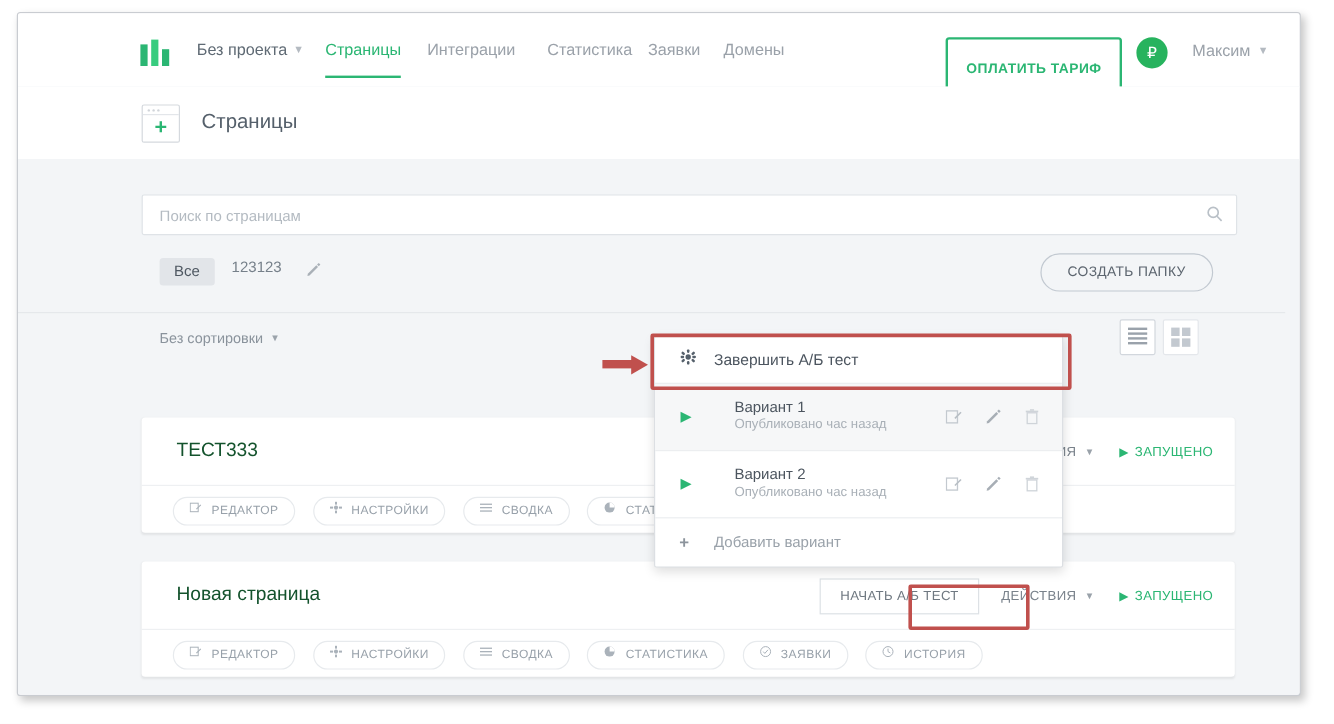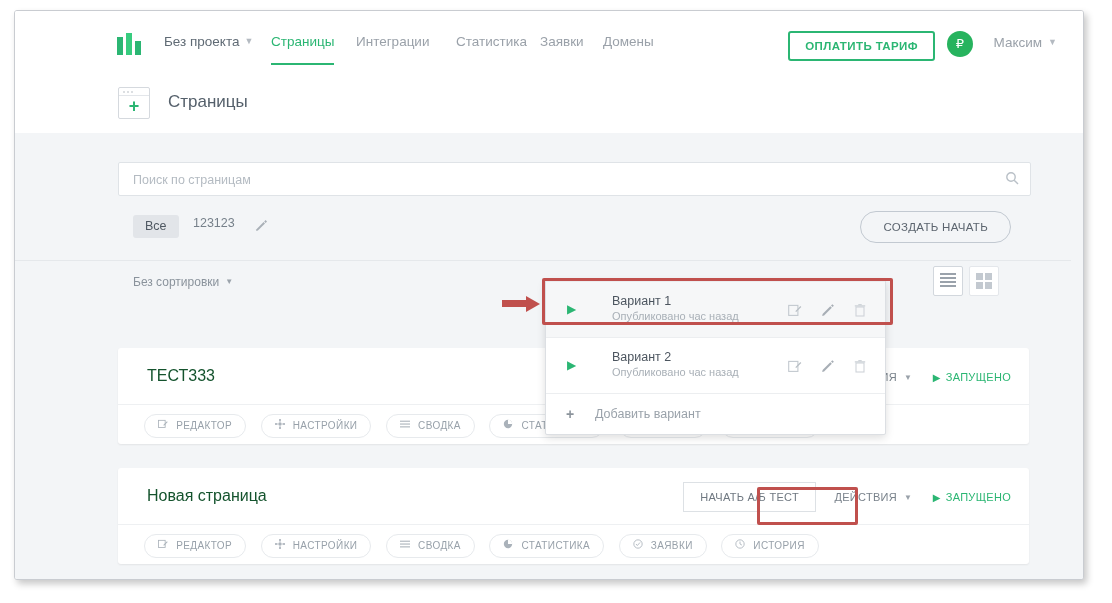--- a/index.html
+++ b/index.html
@@ -83,21 +83,21 @@
   #nav-stats      { left: 441px; }
   #nav-leads      { left: 525px; }
   #nav-domains    { left: 588px; text-align: right; }
 
   #pay-btn {
     position: absolute;
     right: 148px;
     top: 20px;
     height: 26px;
     line-height: 26px;
-    padding: 0 15px;
+    padding: 12px 15px;
     border: 2px solid #2bb673;
     border-radius: 3px;
     color: #2bb673;
     font-size: 11.5px;
     letter-spacing: .4px;
     font-weight: 600;
     white-space: nowrap;
     cursor: pointer;
     background:#fff;
   }
@@ -594,21 +594,21 @@
     </div>
 
     <div id="tag-all">Все</div>
     <div id="tag-folder">123123</div>
     <span id="tag-folder-pencil">
       <svg width="13" height="13" viewBox="0 0 13 13">
         <path d="M1.5 10.2 L8.6 3.1 L10 4.5 L2.9 11.6 L1.2 12 Z" fill="#a9b0b7"></path>
         <path d="M9.2 2.5 L10.6 1.1 L12 2.5 L10.6 3.9 Z" fill="#a9b0b7"></path>
       </svg>
     </span>
-    <div id="create-folder-btn">СОЗДАТЬ НАЧАТЬ</div>
+    <div id="create-folder-btn">СОЗДАТЬ ПАПКУ</div>
 
     <div id="sort-row">
       <div class="sort-link" id="sort-none">
         <span>Без сортировки</span><span class="caret">▼</span>
       </div>
 
       <div id="view-list">
         <span class="ln"></span>
           <span class="ln"></span>
           <span class="ln"></span>
@@ -771,20 +771,38 @@
                 <circle cx="6" cy="6" r="5" fill="none" stroke="#aab2ba" stroke-width="1"></circle>
                 <path d="M6 3 L6 6 L8.3 7.3" fill="none" stroke="#aab2ba" stroke-width="1"></path>
               </svg>
           </span><span>ИСТОРИЯ</span>
         </span>
       </div>
     </div>
 
     <div id="ab-dropdown">
 
+      <div id="dd-finish">
+        <span class="gear">
+          <svg width="13" height="13" viewBox="0 0 14 14">
+            <circle cx="7" cy="7" r="2.4" fill="#55606b"></circle>
+            <g fill="#55606b">
+              <rect x="5.9" y="0" width="2.2" height="3.4" rx="1"></rect>
+              <rect x="5.9" y="10.6" width="2.2" height="3.4" rx="1"></rect>
+              <rect x="0" y="5.9" width="3.4" height="2.2" rx="1"></rect>
+              <rect x="10.6" y="5.9" width="3.4" height="2.2" rx="1"></rect>
+              <rect x="1.4" y="2.1" width="2.2" height="3.4" rx="1" transform="rotate(-45 2.5 3.8)"></rect>
+              <rect x="10.4" y="8.5" width="2.2" height="3.4" rx="1" transform="rotate(-45 11.5 10.2)"></rect>
+              <rect x="10.4" y="2.1" width="2.2" height="3.4" rx="1" transform="rotate(45 11.5 3.8)"></rect>
+              <rect x="1.4" y="8.5" width="2.2" height="3.4" rx="1" transform="rotate(45 2.5 10.2)"></rect>
+            </g>
+          </svg>
+        </span>
+        <span>Завершить А/Б тест</span>
+      </div>
 
       <div class="dd-variant shaded">
         <span class="play">▶</span>
         <span class="vname">Вариант 1</span>
         <span class="vsub">Опубликовано час назад</span>
         <span class="icons">
           <span>
             <svg width="14" height="14" viewBox="0 0 14 14">
                 <rect x="0.7" y="2.4" width="9.2" height="10" fill="none" stroke="#c3c9cf" stroke-width="1.1"></rect>
                 <path d="M7.3 8.2 L12.4 3.1 L13.3 4 L8.2 9.1 Z" fill="#b7bec4"></path>

